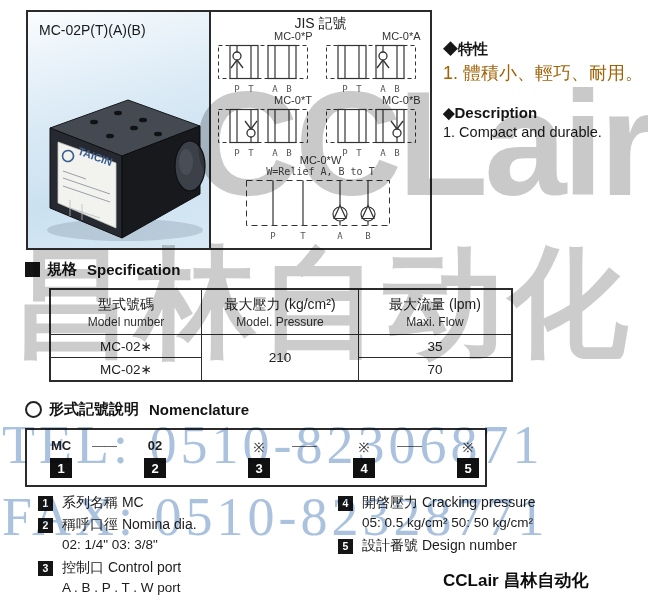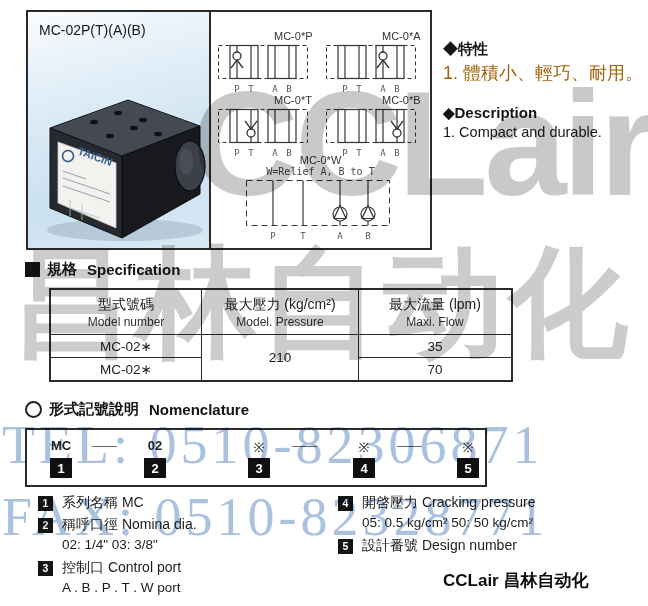--- a/index.html
+++ b/index.html
@@ -92,20 +92,21 @@
 
         <polygon points="28,92 86,113 86,178 28,153" fill="#f2f3ef" stroke="#c8c9c4" stroke-width="0.8"></polygon>
         <circle cx="38" cy="106" r="5.5" fill="none" stroke="#3a5f8f" stroke-width="1.6" transform="rotate(20 38 106)"></circle>
         <text x="47" y="104" transform="rotate(20 47 104)" font-size="11" font-weight="bold" fill="#3a5f8f" font-family="Liberation Sans, sans-serif">TAICIN</text>
         <path d="M33,128 L80,144 M33,136 L80,152 M33,121 L56,129" stroke="#9aa0a8" stroke-width="1" fill="none"></path>
         <path d="M40,150 L40,166 M52,154 L52,170 M40,158 L70,168" stroke="#b8bcc0" stroke-width="0.8" fill="none"></path>
       </svg>
     </div>
 
     <div class="jis-panel">
+      <div class="jis-title">JIS 記號</div>
 
       <div class="jis-sym" style="left:6px;top:18px;">
         <div class="jis-sym-name">MC-0*P</div>
         <svg width="92" height="52" viewBox="0 0 92 52">
           <rect x="1.5" y="2.5" width="89" height="33" fill="none" stroke="#333" stroke-width="1" stroke-dasharray="4 3"></rect>
           <rect x="13" y="2.5" width="28" height="33" fill="#fff" stroke="#333" stroke-width="1.2"></rect>
           <rect x="51" y="2.5" width="28" height="33" fill="#fff" stroke="#333" stroke-width="1.2"></rect>
           <line x1="20" y1="2.5" x2="20" y2="35.5" stroke="#333" stroke-width="1.2"></line>
           <line x1="34" y1="2.5" x2="34" y2="35.5" stroke="#333" stroke-width="1.2"></line>
           <line x1="58" y1="2.5" x2="58" y2="35.5" stroke="#333" stroke-width="1.2"></line>

